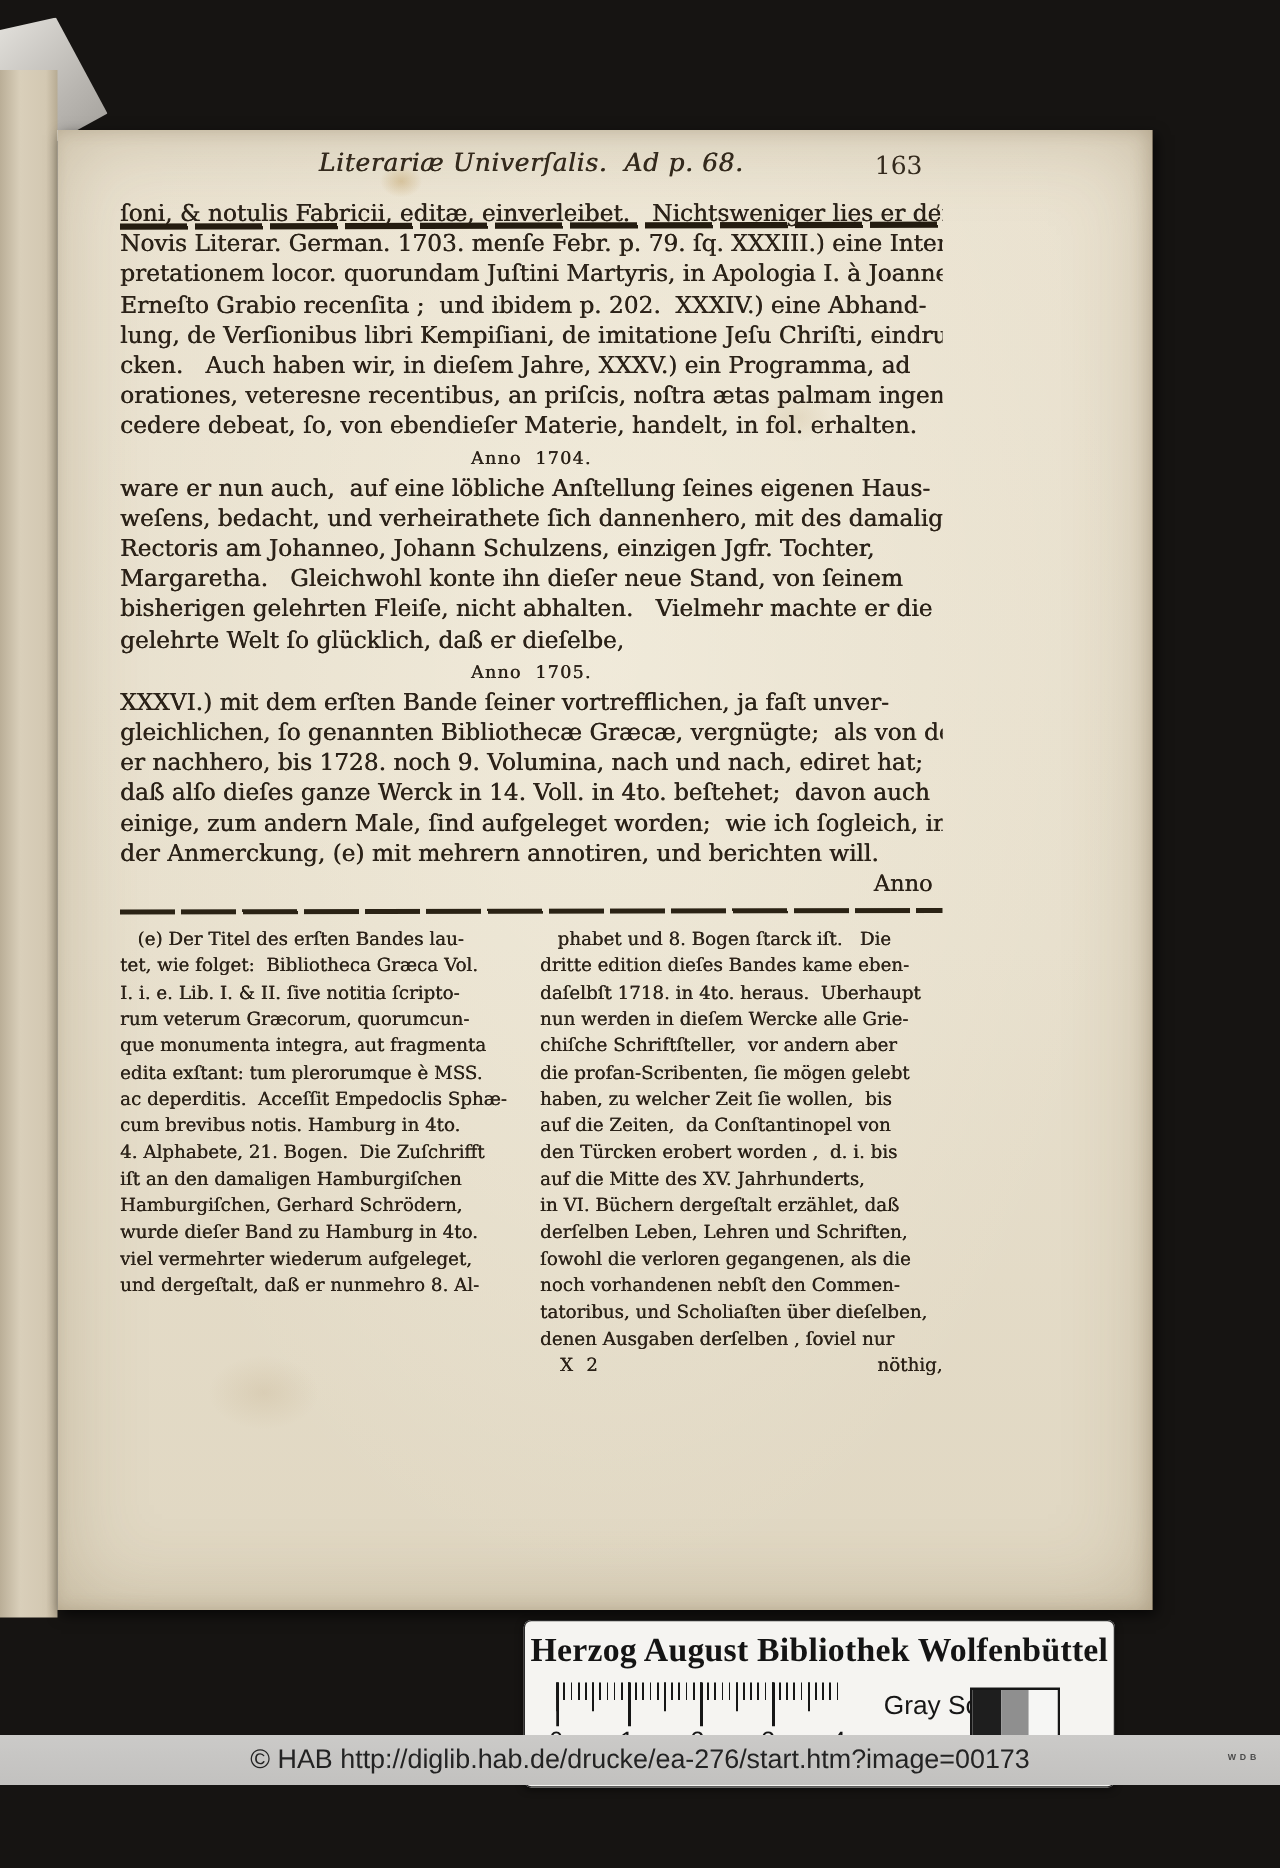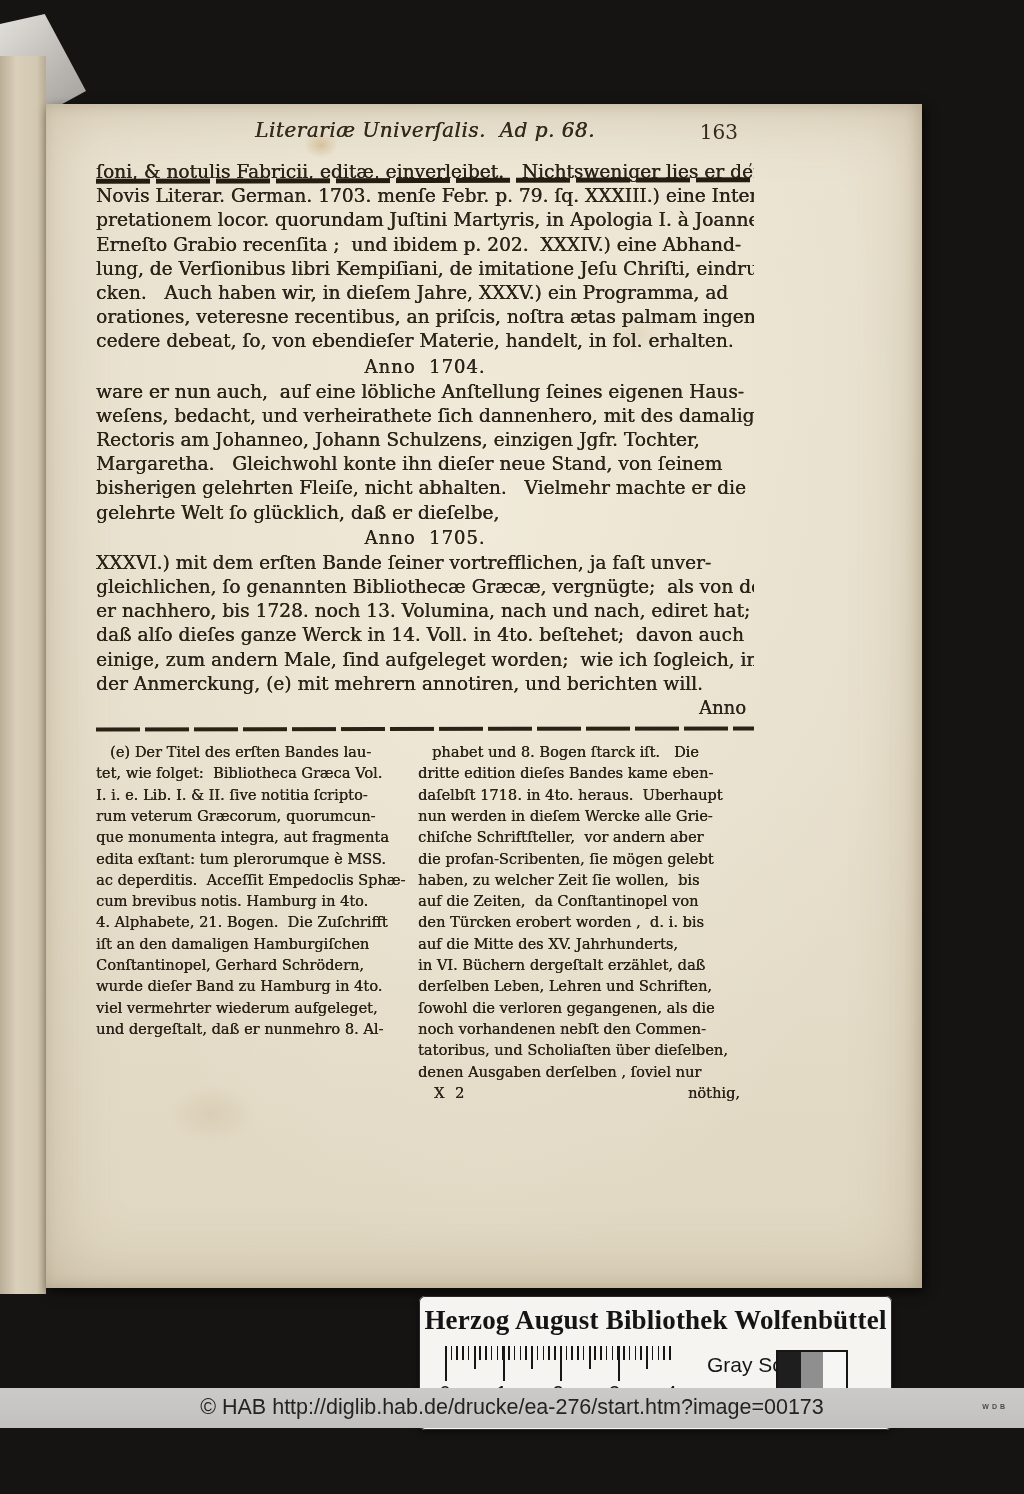--- a/index.html
+++ b/index.html
@@ -44,30 +44,30 @@
     background:repeating-linear-gradient(90deg,#241c10 0 54px,rgba(36,28,16,0) 54px 60px);
     transform:rotate(-.15deg);
   }
   .flow{position:absolute;left:0;top:56px;width:100%;}
   .line{
     white-space:pre;overflow:hidden;
     font-size:18.6px;line-height:24.2px;
     text-shadow:.35px 0 currentColor;
   }
   .anno-line{
-    text-align:center;font-size:18px;line-height:26px;letter-spacing:1px;
+    text-align:center;font-size:14px;line-height:26px;letter-spacing:1px;
     text-shadow:.35px 0 currentColor;white-space:pre;
   }
   .catch-row{text-align:right;font-size:18px;line-height:24px;padding-right:8px;text-shadow:.3px 0 currentColor;}
   .rule-thin{
     height:4px;width:100%;margin:7px 0 10px 0;
     background:repeating-linear-gradient(90deg,#2a2214 0 44px,rgba(42,34,20,0) 44px 49px);
     transform:rotate(-.1deg);
   }
-  .footnotes{display:flex;}
+  .footnotes{display:flex;gap:14px;}
   .fn-col{width:322px;}
   .fn-col .line{font-size:14.6px;line-height:21.3px;text-shadow:.25px 0 currentColor;}
   .fn-col .line:first-child{text-indent:14px;}
   .fn-lastrow{display:flex;justify-content:space-between;font-size:14.6px;line-height:21.3px;text-shadow:.25px 0 currentColor;}
   .fn-lastrow .sig{margin-left:16px;letter-spacing:3px;}
   
   .label-bar{
     position:absolute;left:419px;top:1296px;width:473px;height:134px;
     background:#f5f4f1;border-radius:6px;box-shadow:0 0 0 1px #2a2a2a inset, 0 2px 6px rgba(0,0,0,.5);
   }
@@ -148,42 +148,42 @@
           <div class="line">weſens, bedacht, und verheirathete ſich dannenhero, mit des damaligen</div>
           <div class="line">Rectoris am Johanneo, Johann Schulzens, einzigen Jgfr. Tochter,</div>
           <div class="line">Margaretha.   Gleichwohl konte ihn dieſer neue Stand, von ſeinem</div>
           <div class="line">bisherigen gelehrten Fleiſe, nicht abhalten.   Vielmehr machte er die</div>
           <div class="line">gelehrte Welt ſo glücklich, daß er dieſelbe,</div>
         </div>
       <div class="anno-line">Anno  1705.</div>
       <div>
           <div class="line">XXXVI.) mit dem erſten Bande ſeiner vortrefflichen, ja faſt unver-</div>
           <div class="line">gleichlichen, ſo genannten Bibliothecæ Græcæ, vergnügte;  als von der</div>
-          <div class="line">er nachhero, bis 1728. noch 13. Volumina, nach und nach, ediret hat;</div>
+          <div class="line">er nachhero, bis 1728. noch 9. Volumina, nach und nach, ediret hat;</div>
           <div class="line">daß alſo dieſes ganze Werck in 14. Voll. in 4to. beſtehet;  davon auch</div>
           <div class="line">einige, zum andern Male, ſind aufgeleget worden;  wie ich ſogleich, in</div>
           <div class="line">der Anmerckung, (e) mit mehrern annotiren, und berichten will.</div>
         </div>
       <div class="catch-row">Anno</div>
 
       <div class="rule-thin"></div>
 
       <div class="footnotes">
         <div class="fn-col">
             <div class="line">(e) Der Titel des erſten Bandes lau-</div>
             <div class="line">tet, wie folget:  Bibliotheca Græca Vol.</div>
             <div class="line">I. i. e. Lib. I. &amp; II. ſive notitia ſcripto-</div>
             <div class="line">rum veterum Græcorum, quorumcun-</div>
             <div class="line">que monumenta integra, aut fragmenta</div>
             <div class="line">edita exſtant: tum plerorumque è MSS.</div>
             <div class="line">ac deperditis.  Acceſſit Empedoclis Sphæ-</div>
             <div class="line">cum brevibus notis. Hamburg in 4to.</div>
             <div class="line">4. Alphabete, 21. Bogen.  Die Zuſchrifft</div>
             <div class="line">iſt an den damaligen Hamburgiſchen</div>
-            <div class="line">Conſtantinopel, Gerhard Schrödern,</div>
+            <div class="line">Hamburgiſchen, Gerhard Schrödern,</div>
             <div class="line">wurde dieſer Band zu Hamburg in 4to.</div>
             <div class="line">viel vermehrter wiederum aufgeleget,</div>
             <div class="line">und dergeſtalt, daß er nunmehro 8. Al-</div>
           </div>
         <div class="fn-col">
           <div>
               <div class="line">phabet und 8. Bogen ſtarck iſt.   Die</div>
               <div class="line">dritte edition dieſes Bandes kame eben-</div>
               <div class="line">daſelbſt 1718. in 4to. heraus.  Uberhaupt</div>
               <div class="line">nun werden in dieſem Wercke alle Grie-</div>

